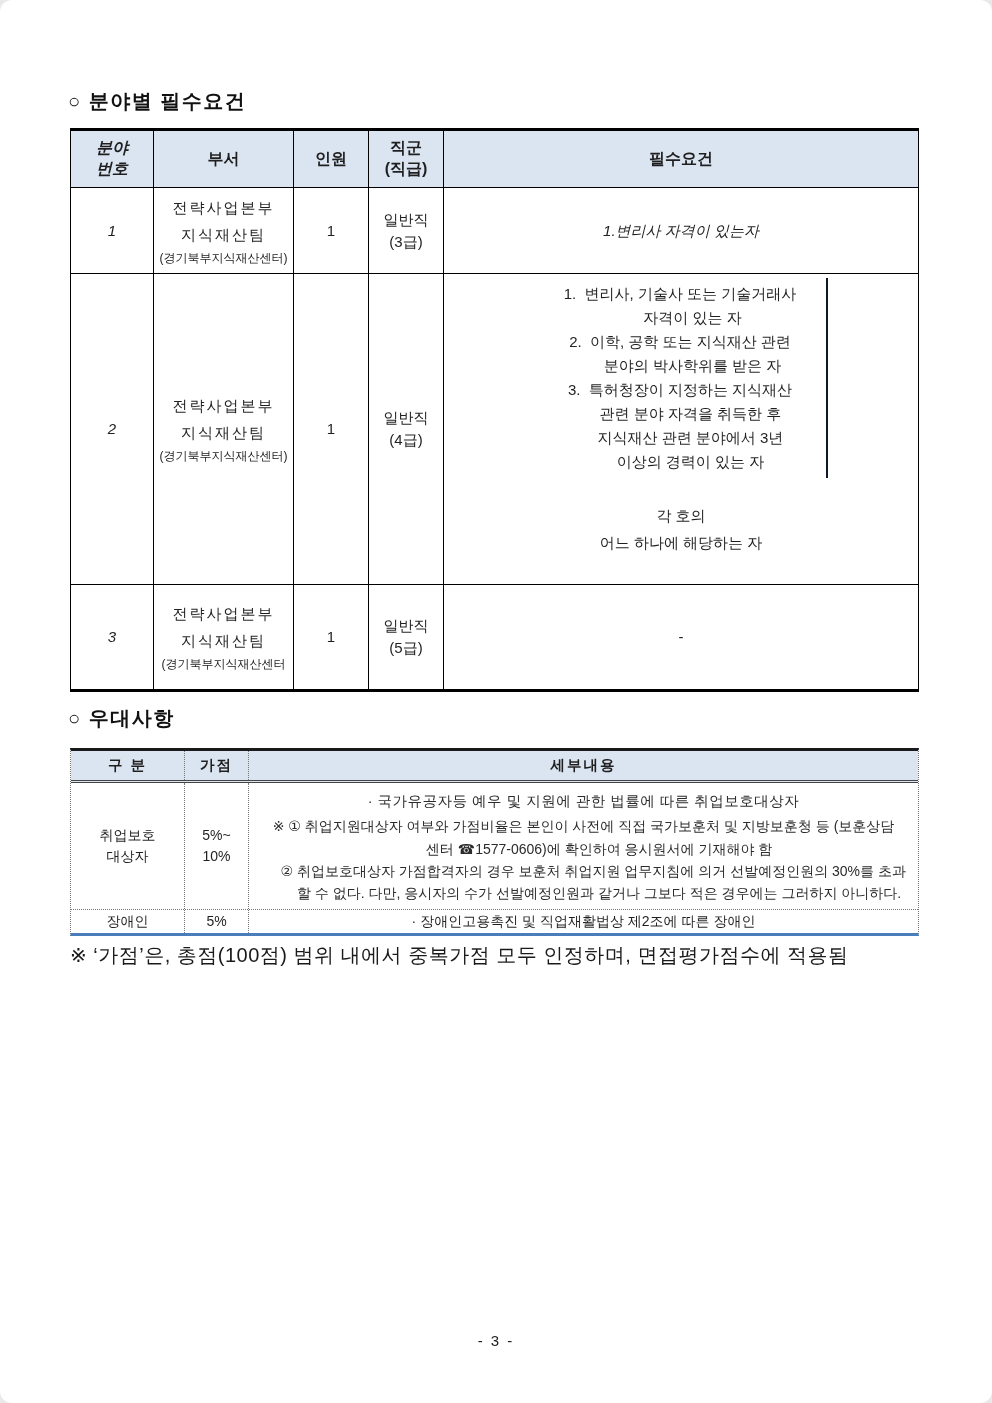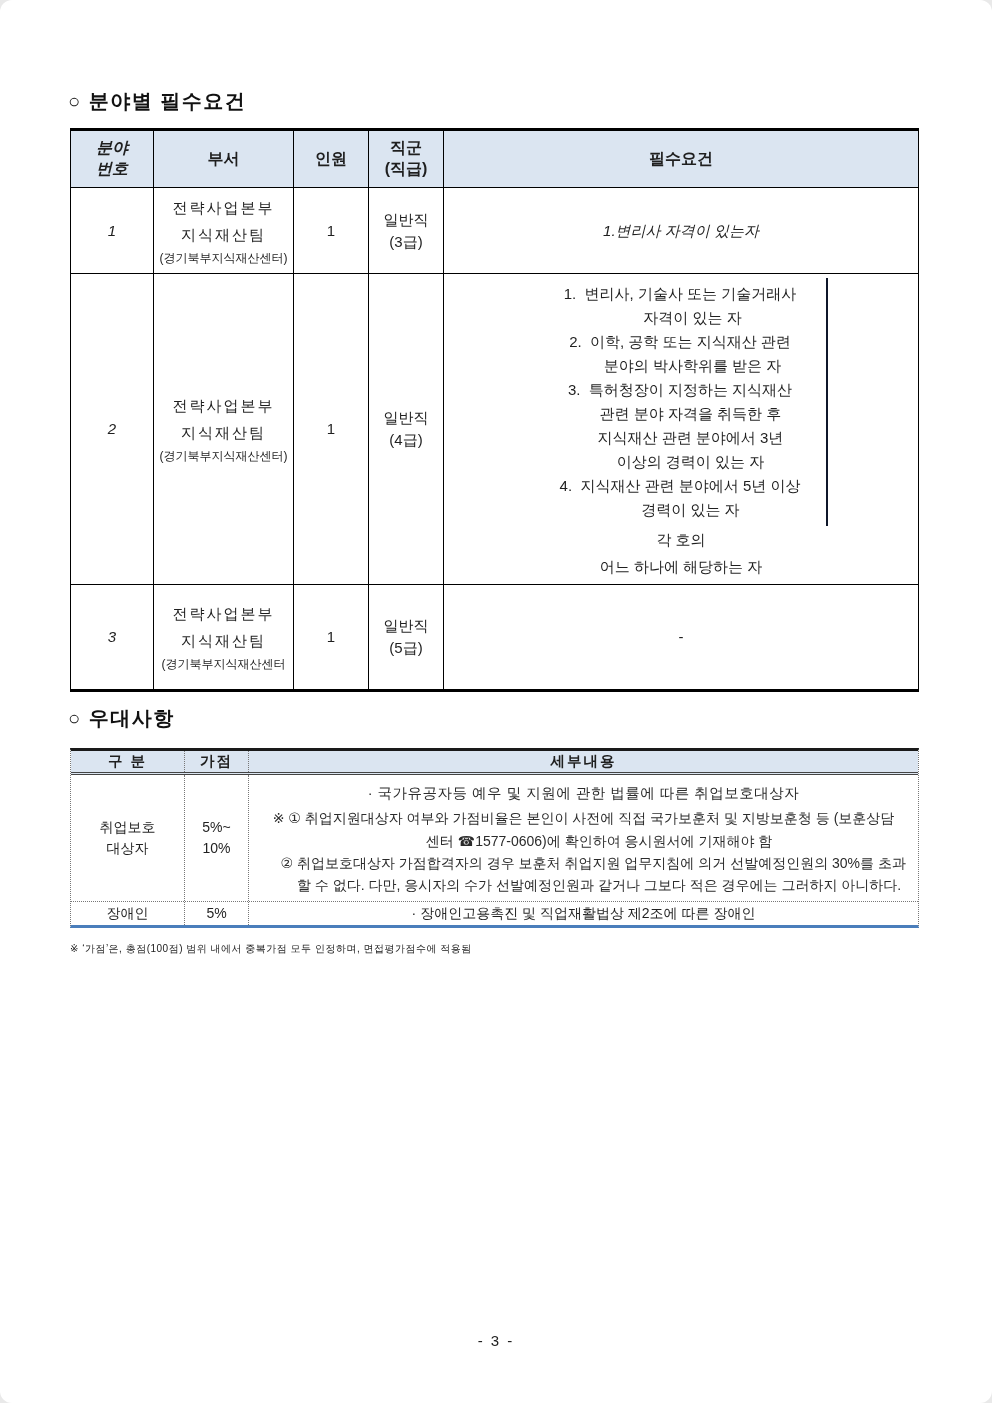--- a/index.html
+++ b/index.html
@@ -55,21 +55,21 @@
   .dash-cell { justify-content:center; }
   
   .t2 {
     position:absolute; left:70px; top:748px; width:849px;
     border-top:3px solid #1a1a1a;
     border-left:1px dotted #777; border-right:1px dotted #777;
     border-bottom:3px solid #4a7ebb;
     box-sizing:border-box;
   }
   .t2 .row { display:flex; }
-  .t2 .hrow2 { height:24px; background:#dbe5f1; border-bottom:3px double #444; box-sizing:border-box; }
+  .t2 .hrow2 { height:32px; background:#dbe5f1; border-bottom:3px double #444; box-sizing:border-box; }
   .t2 .rowa { min-height:124px; border-bottom:1px dotted #777; }
   .t2 .rowb { height:23px; }
   .t2 .cell {
     box-sizing:border-box; border-right:1px dotted #777;
     display:flex; align-items:center; justify-content:center;
     text-align:center; font-size:14px; line-height:1.5;
   }
   .t2 .cell:last-child { border-right:none; }
   .p-cat { width:114px; flex:none; }
   .p-pts { width:64px;  flex:none; }
@@ -77,21 +77,21 @@
   .t2 .hcell { font-weight:bold; font-size:14.5px; letter-spacing:2px; }
   .det-body {
     align-items:flex-start; justify-content:flex-start; text-align:left;
     flex-direction:column; padding:7px 8px 4px 8px; gap:2px;
   }
   .det-item { white-space:pre-wrap; font-size:14px; line-height:1.6; color:#2b2b2b; }
   .det-first { font-size:14.5px; letter-spacing:0.5px; }
   .det-single { justify-content:flex-start; text-align:left; padding:0 8px; font-size:14.5px; }
   .footnote {
     position:absolute; left:70px; top:942px; width:860px;
-    font-size:10px; letter-spacing:0.5px; color:#1a1a1a;
+    font-size:20px; letter-spacing:0.5px; color:#1a1a1a;
   }
   .pageno {
     position:absolute; left:0; top:1332px; width:100%;
     text-align:center; font-size:15px; color:#222; letter-spacing:2px;
   }
 </style>
 </head>
 <body>
 
 <div class="page">
@@ -135,22 +135,20 @@
       <div class="cell c-req req-split">
         <div class="cell req-left" style="border-right:2px solid #0f172a;">
           <div class="req-item">1.  변리사, 기술사 또는 기술거래사
       자격이 있는 자</div>
           <div class="req-item">2.  이학, 공학 또는 지식재산 관련
       분야의 박사학위를 받은 자</div>
           <div class="req-item">3.  특허청장이 지정하는 지식재산
      관련 분야 자격을 취득한 후
      지식재산 관련 분야에서 3년
      이상의 경력이 있는 자</div>
-          <div class="req-item">4.  지식재산 관련 분야에서 5년 이상
-     경력이 있는 자</div>
         </div>
         <div class="req-note">각 호의
 어느 하나에 해당하는 자</div>
       </div>
     </div>
 
     <div class="row r3">
       <div class="cell c-no">3</div>
       <div class="cell c-dep">
         <div class="dep-main">전략사업본부

